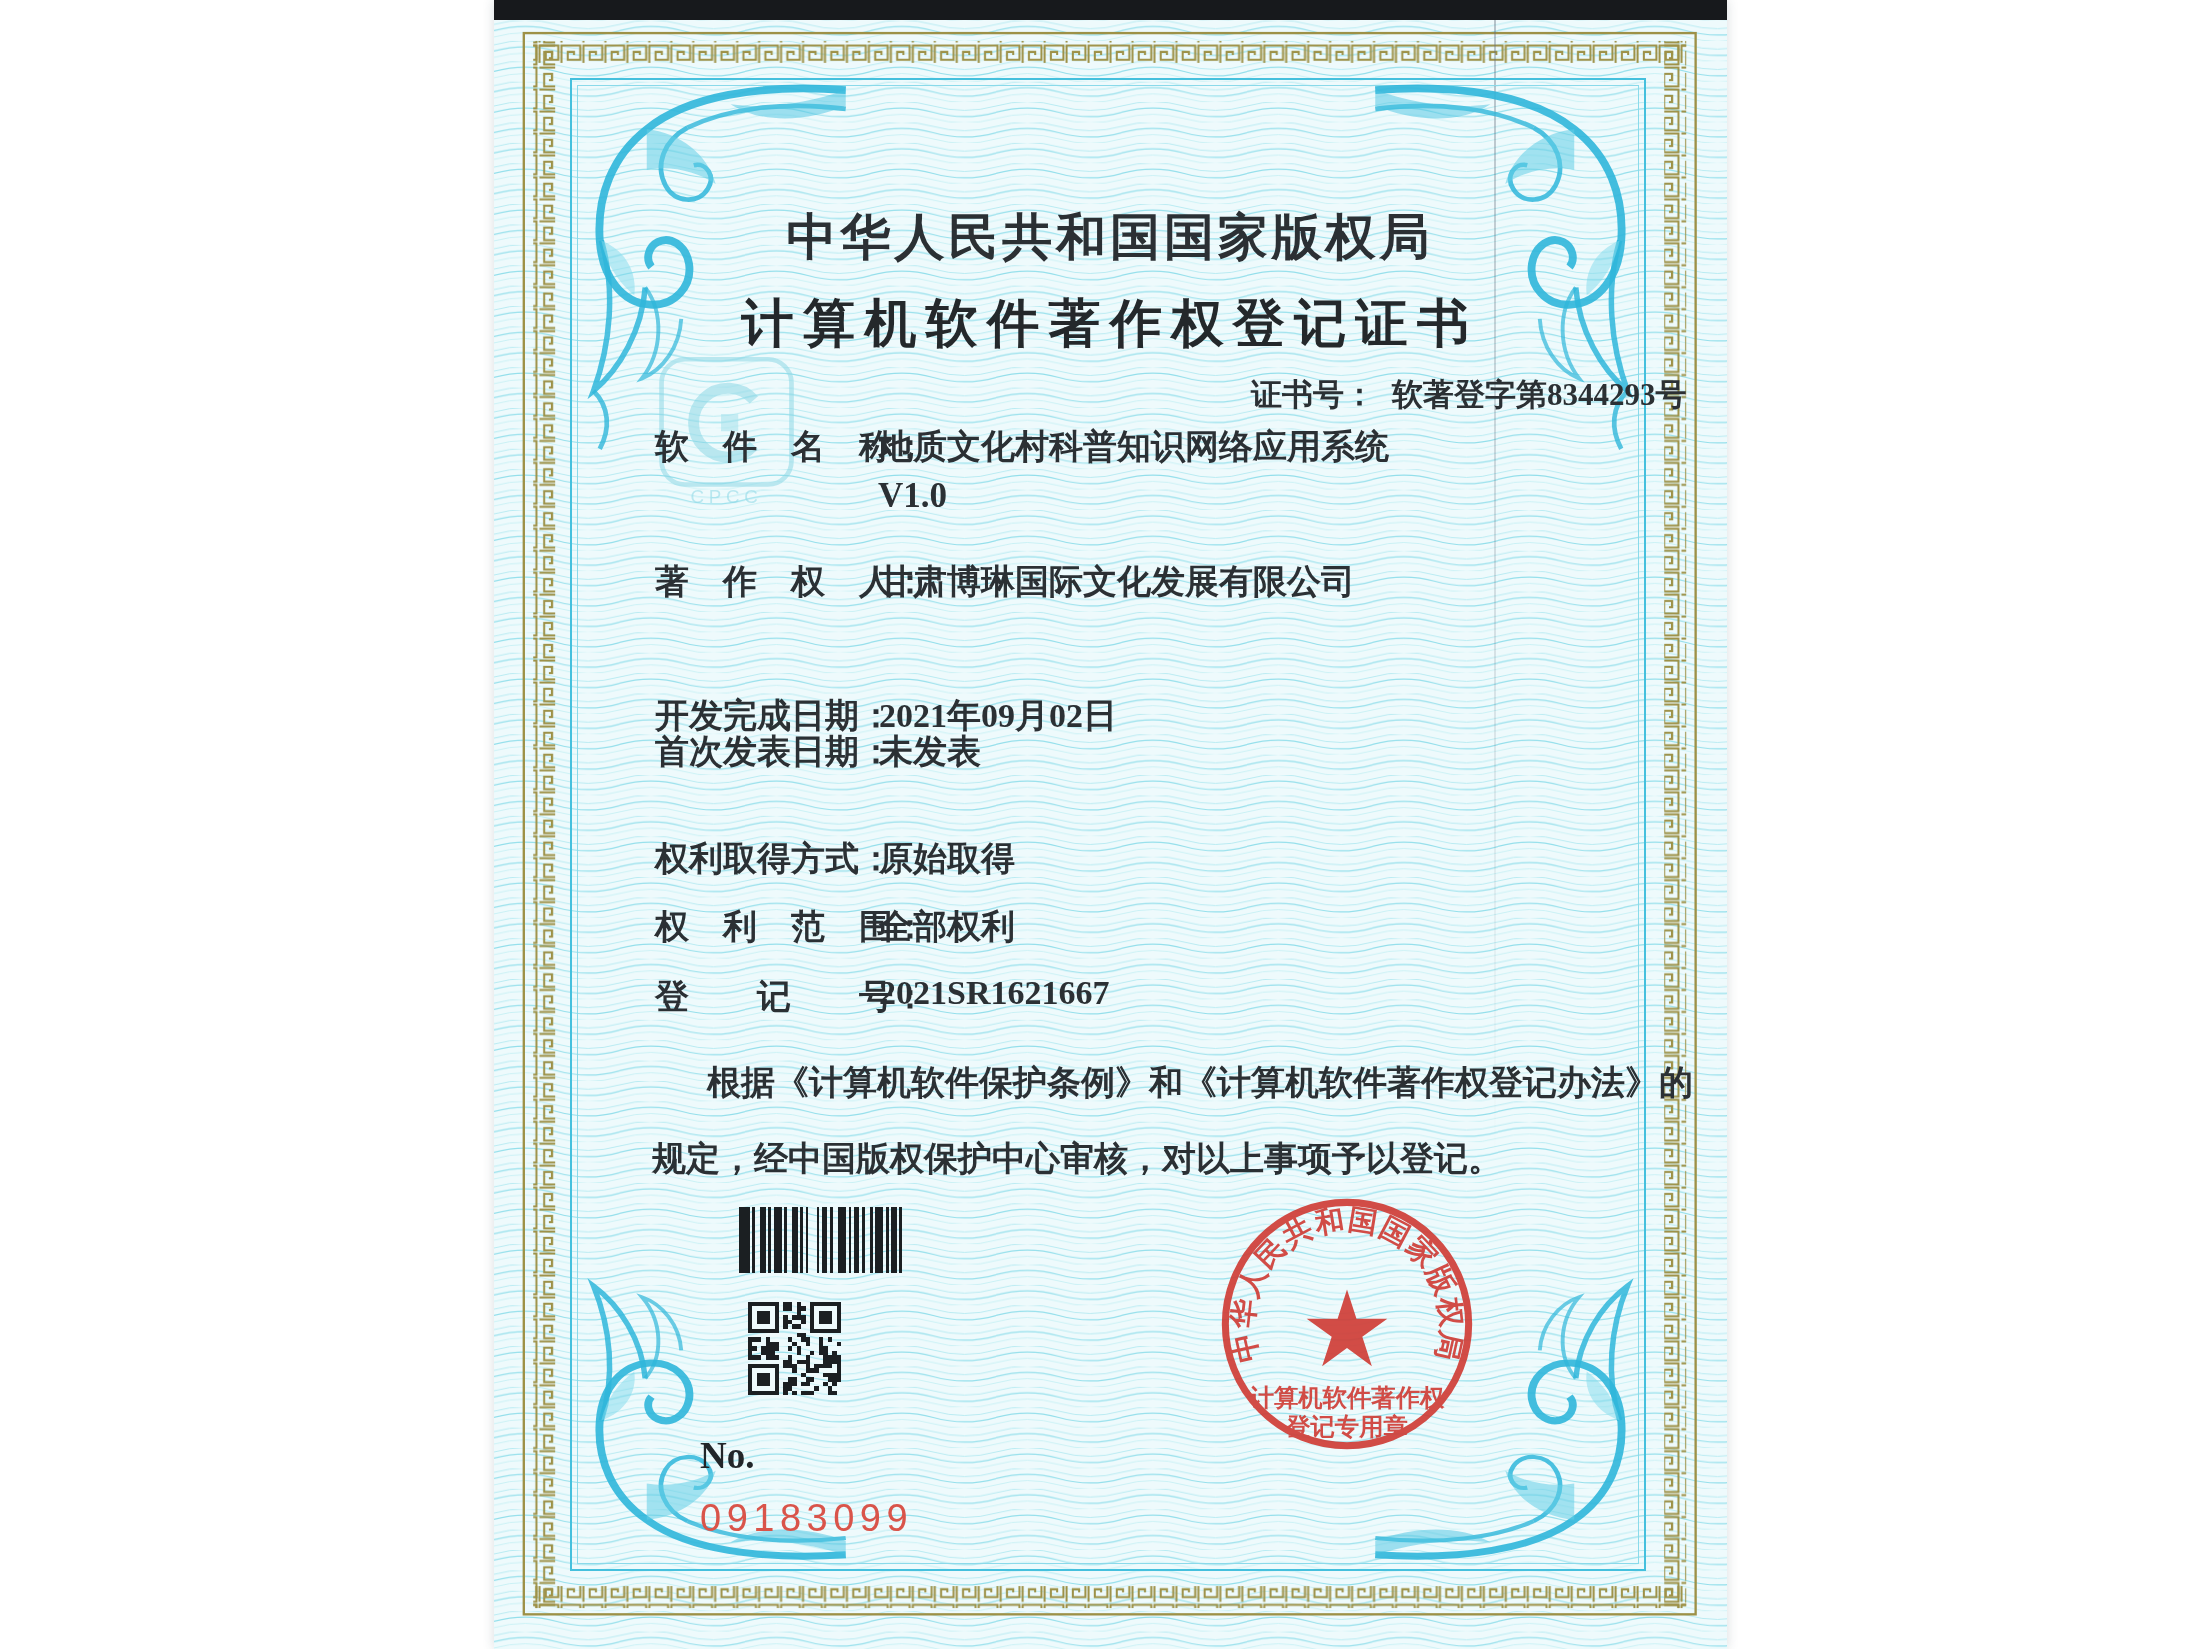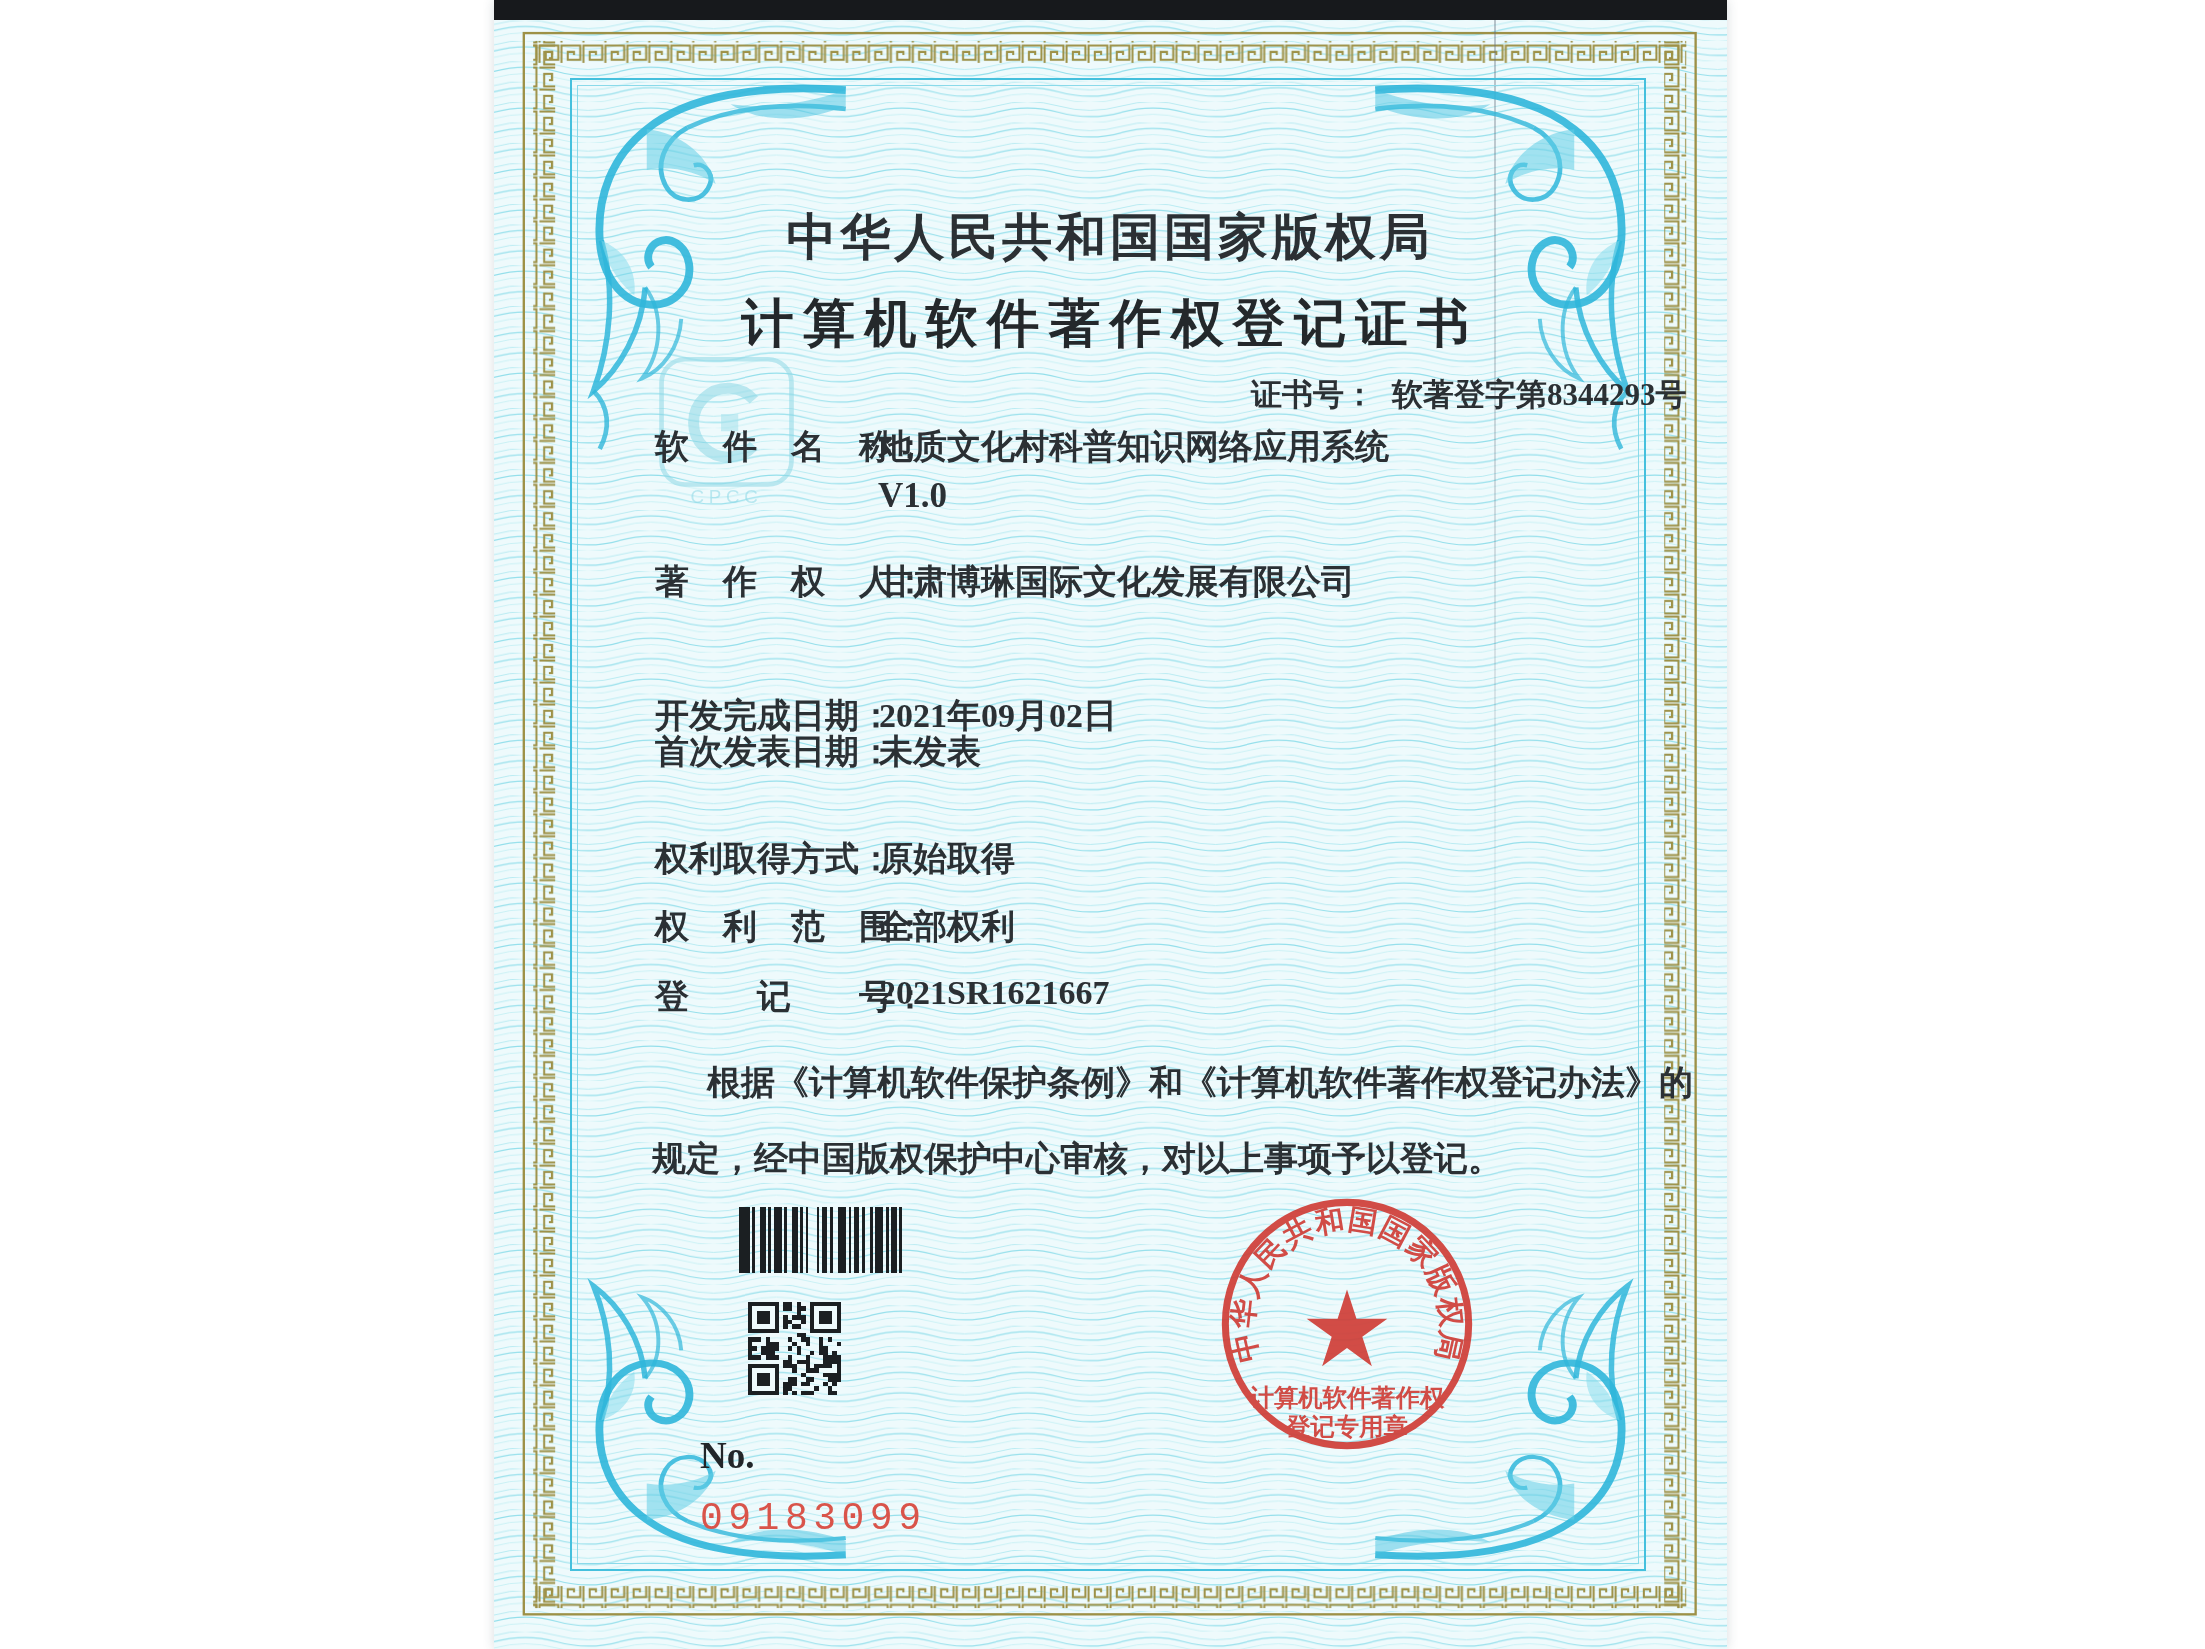--- a/index.html
+++ b/index.html
@@ -34,21 +34,21 @@
   .r1{top:559px;} .r2{top:693px;} .r3{top:729px;} .r4{top:836px;} .r5{top:904px;} .r6{top:974px;}
   .statement{position:absolute;left:158px;top:1045px;width:988px;font-size:34px;font-weight:600;
              color:#2b3034;line-height:76px;}
   .statement .l1{text-indent:55px;white-space:nowrap;}
   .statement .l2{white-space:nowrap;}
   .barcode{position:absolute;left:245px;top:1207px;width:174px;height:66px;display:flex;align-items:stretch;}
   .barcode span{display:block;height:100%;}
   .qr{position:absolute;left:254px;top:1302px;width:93px;height:93px;}
   .serial{position:absolute;left:206px;top:1434px;display:flex;align-items:baseline;gap:20.4px;flex-direction:column;}
   .serial .no{font-size:37px;font-weight:700;color:#22262a;}
-  .serial .num{font-family:Liberation Mono, monospace;
+  .serial .num{font-family:Liberation Sans, sans-serif;
                font-size:38px;color:#d9544a;letter-spacing:5.5px;}
   .seal{position:absolute;left:718px;top:1189px;width:270px;height:270px;opacity:.9;}
   .issue-date{position:absolute;left:612px;top:1450px;width:471px;text-align:center;
               font-size:36px;font-weight:700;color:#24282b;letter-spacing:1.6px;}
 </style>
 </head>
 <body>
 
 <div class="stage">
   <div class="paper">

